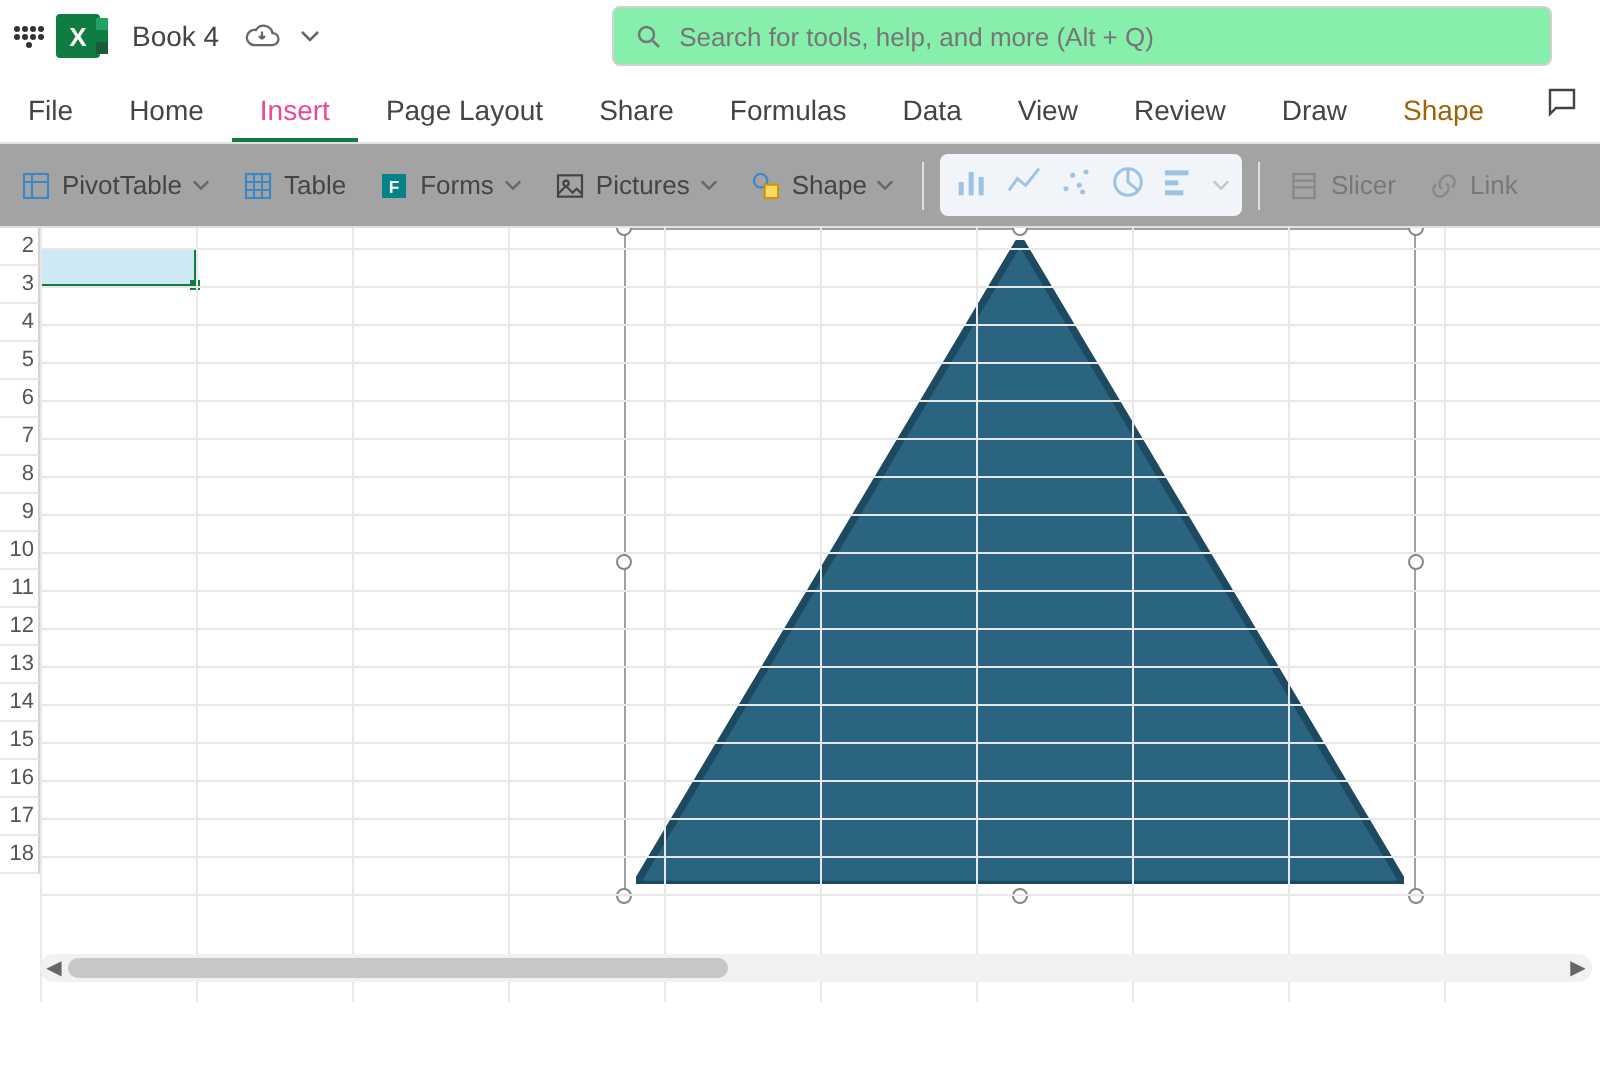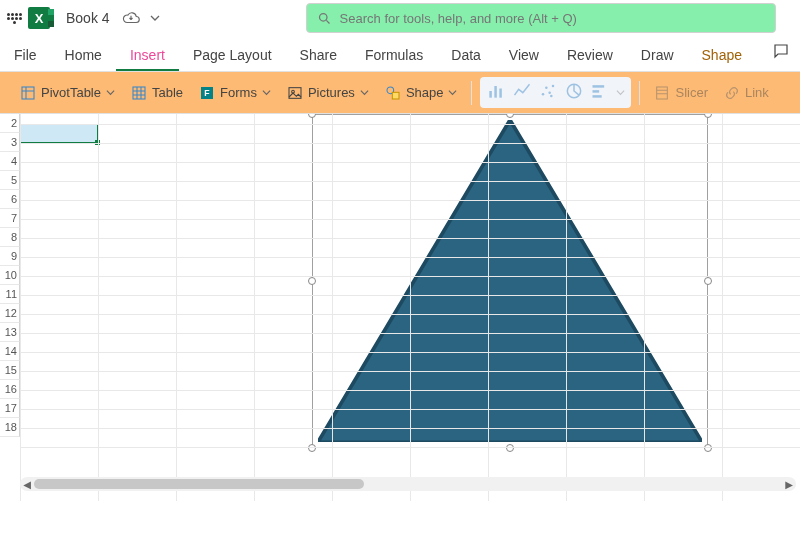--- a/index.html
+++ b/index.html
@@ -19,21 +19,21 @@
     .search-box span{font-size:13px; color:#767676;}
     
     
     .ribbon-tabs { display:flex; align-items:flex-end; height: 36px; border-bottom: 1px solid #e1e1e1; gap: 0px; padding-left:0;}
     .ribbon-tab { padding: 8px 14px 6px; font-size:14px; color:#444; cursor:pointer; border-bottom:2px solid transparent;}
     .ribbon-tab.active { color:#ec4899; border-bottom-color:#107c41; font-weight:500;}
     .ribbon-tab.contextual { color:#a16207; font-weight:500;}
     .comments-icn { margin-left:auto; padding:8px 10px;}
     
     
-    .ribbon-toolbar { display:flex; align-items:center; height: 42px; border-bottom:1px solid #e1e1e1; padding:0 14px; gap:4px; background:#fdba74;}
+    .ribbon-toolbar { display:flex; align-items:center; height: 42px; border-bottom:1px solid #e1e1e1; padding:0 4px; gap:4px; background:#a3a3a3;}
     .tool-btn { display:flex; align-items:center; gap:5px; padding:4px 6px; color:#444; font-size:13px; border-radius:3px;}
     .tool-btn.disabled { opacity:.45;}
     .tool-btn svg { flex-shrink:0;}
     .sep { width:1px; height:24px; background:#e1e1e1; margin:0 4px;}
     .charts-group { display:flex; align-items:center; gap:6px; background:#f1f4f9; padding:4px 6px; border-radius:4px;}
     .charts-group .chart-item{opacity:.45;}
     
     
     .grid-area { position:relative; height: calc(533px - 36px - 36px - 42px - 22px - 10px); overflow:hidden; background:#fff;}
     .row-headers { position:absolute; left:0; top:0; width:20px; }

